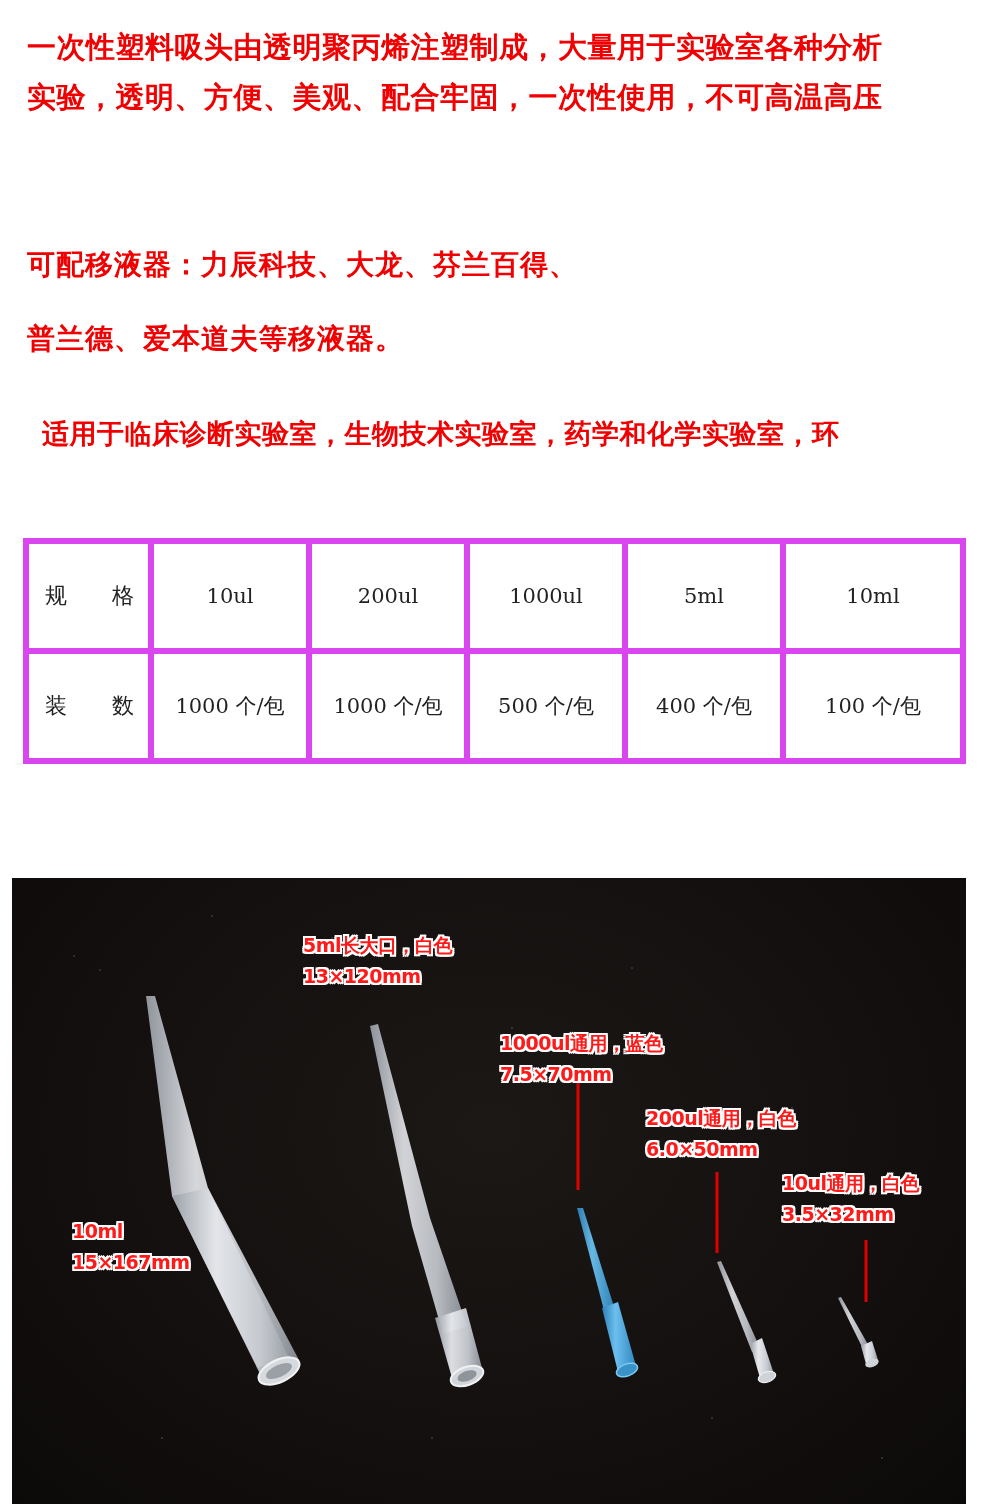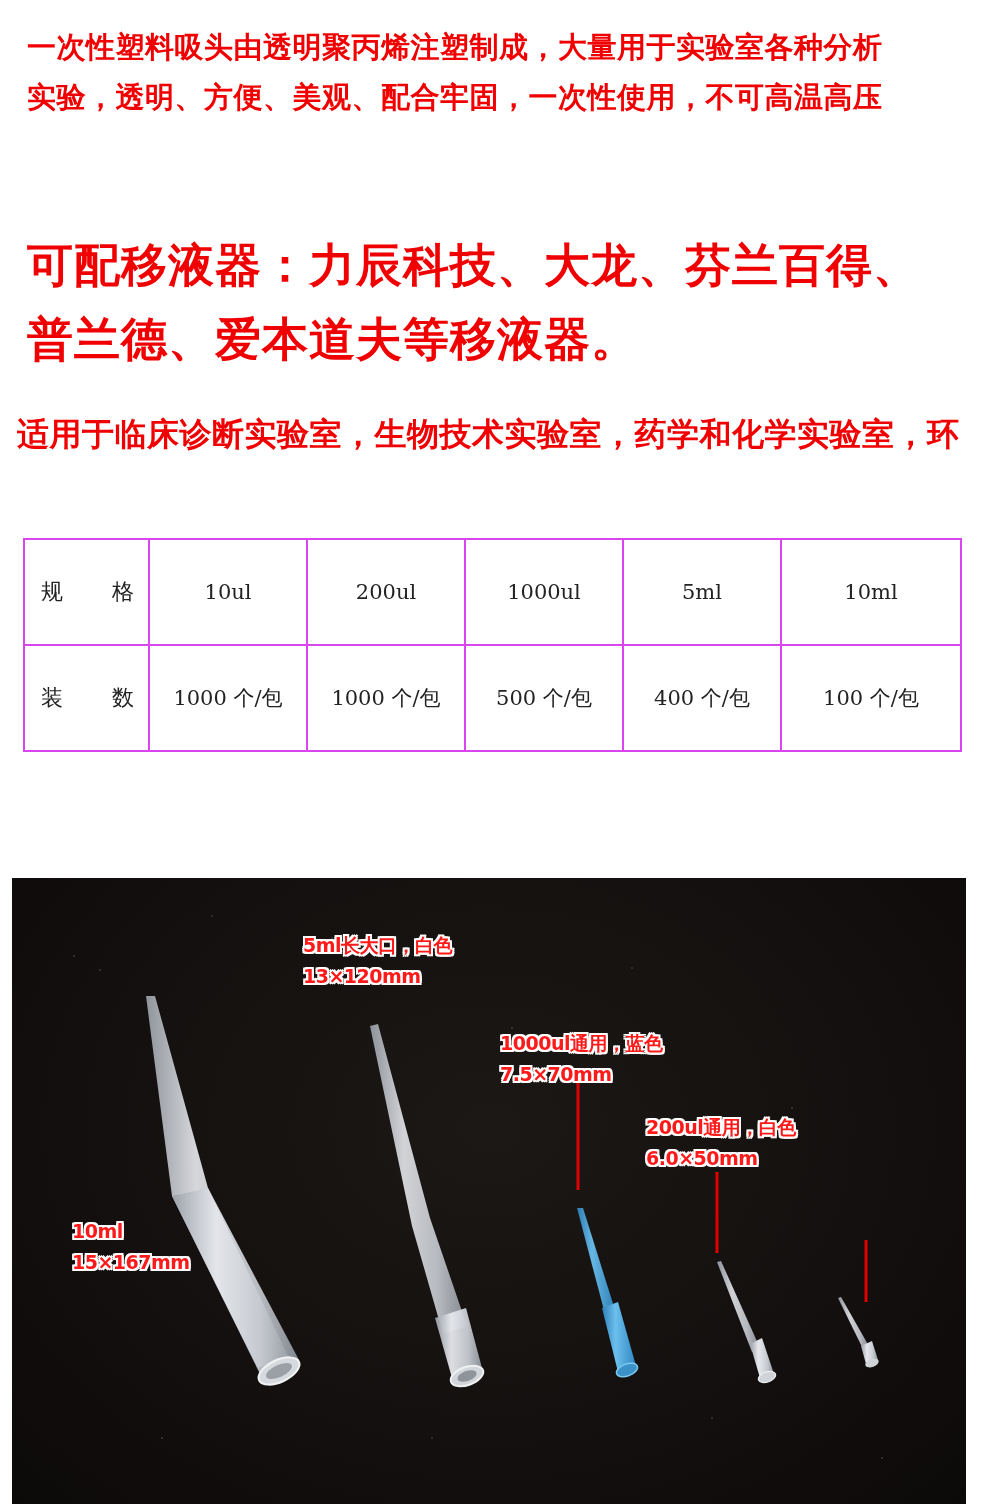--- a/index.html
+++ b/index.html
@@ -1,26 +1,26 @@
 <!DOCTYPE html>
 <html><head>
 <meta charset="utf-8">
 <style>
   html, body { margin:0; padding:0; }
   body { width:990px; height:1511px; background:#ffffff; position:relative; overflow:hidden;
          font-family:"DejaVu Sans","Liberation Sans",sans-serif; }
   .red { color:#f00000; font-weight:bold; }
   .p1 { position:absolute; left:27px; top:22px; width:940px; font-size:29px; line-height:50px; letter-spacing:0.5px; }
-  .p2 { position:absolute; left:27px; top:228px; width:940px; font-size:46px; line-height:74px; letter-spacing:1px; }
-  .p3 { position:absolute; left:17px; top:410px; width:940px; font-size:32px; line-height:48px; letter-spacing:0.5px; }
+  .p2 { position:absolute; left:27px; top:228px; width:940px; font-size:28px; line-height:74px; letter-spacing:1px; }
+  .p3 { position:absolute; left:42px; top:410px; width:940px; font-size:27px; line-height:48px; letter-spacing:0.5px; }
   .p1 span, .p2 span, .p3 span { display:block; white-space:nowrap; }
 
   table.spec { position:absolute; left:23px; top:538px; border-collapse:collapse; table-layout:fixed;
                font-family:"DejaVu Serif","Liberation Serif",serif; color:#222; font-size:21px; }
-  table.spec td { border:2px solid #d946ef; height:104px; text-align:center; vertical-align:middle; padding:0; }
+  table.spec td { border:6px solid #d946ef; height:104px; text-align:center; vertical-align:middle; padding:0; }
   table.spec td.label { text-align:justify; text-align-last:justify; padding:0 14px 0 16px;
                         font-family:"DejaVu Sans","Liberation Sans",sans-serif; font-size:22px; }
   .photo { position:absolute; left:12px; top:878px; width:954px; height:626px;
            background:radial-gradient(ellipse at 50% 40%, #1c1816 0%, #110e0d 70%, #0c0a09 100%); overflow:hidden; }
   .photo svg { position:absolute; left:0; top:0; }
   .lbl { position:absolute; color:#ff1a1a; font-family:"DejaVu Sans","Liberation Sans",sans-serif; font-weight:bold;
          font-size:19px; line-height:31px; white-space:nowrap; letter-spacing:-0.5px;
          text-shadow: -2px -2px 0 #fff, 2px -2px 0 #fff, -2px 2px 0 #fff, 2px 2px 0 #fff,
                       0 -2px 0 #fff, 0 2px 0 #fff, -2px 0 0 #fff, 2px 0 0 #fff; }
   .lbl span { display:block; }
@@ -142,17 +142,21 @@
     <span>15×167mm</span>
   </div>
   <div class="lbl" style="left:291px; top:52px;">
     <span>5ml长大口，白色</span>
     <span>13×120mm</span>
   </div>
   <div class="lbl" style="left:488px; top:150px;">
     <span>1000ul通用，蓝色</span>
     <span>7.5×70mm</span>
   </div>
-  <div class="lbl" style="left:634px; top:225px;margin-top:9px;">
+  <div class="lbl" style="left:634px; top:225px;">
     <span>200ul通用，白色</span>
     <span>6.0×50mm</span>
+  </div>
+  <div class="lbl" style="left:770px; top:290px;">
+    <span>10ul通用，白色</span>
+    <span>3.5×32mm</span>
   </div>
 </div>
 
 </body></html>

